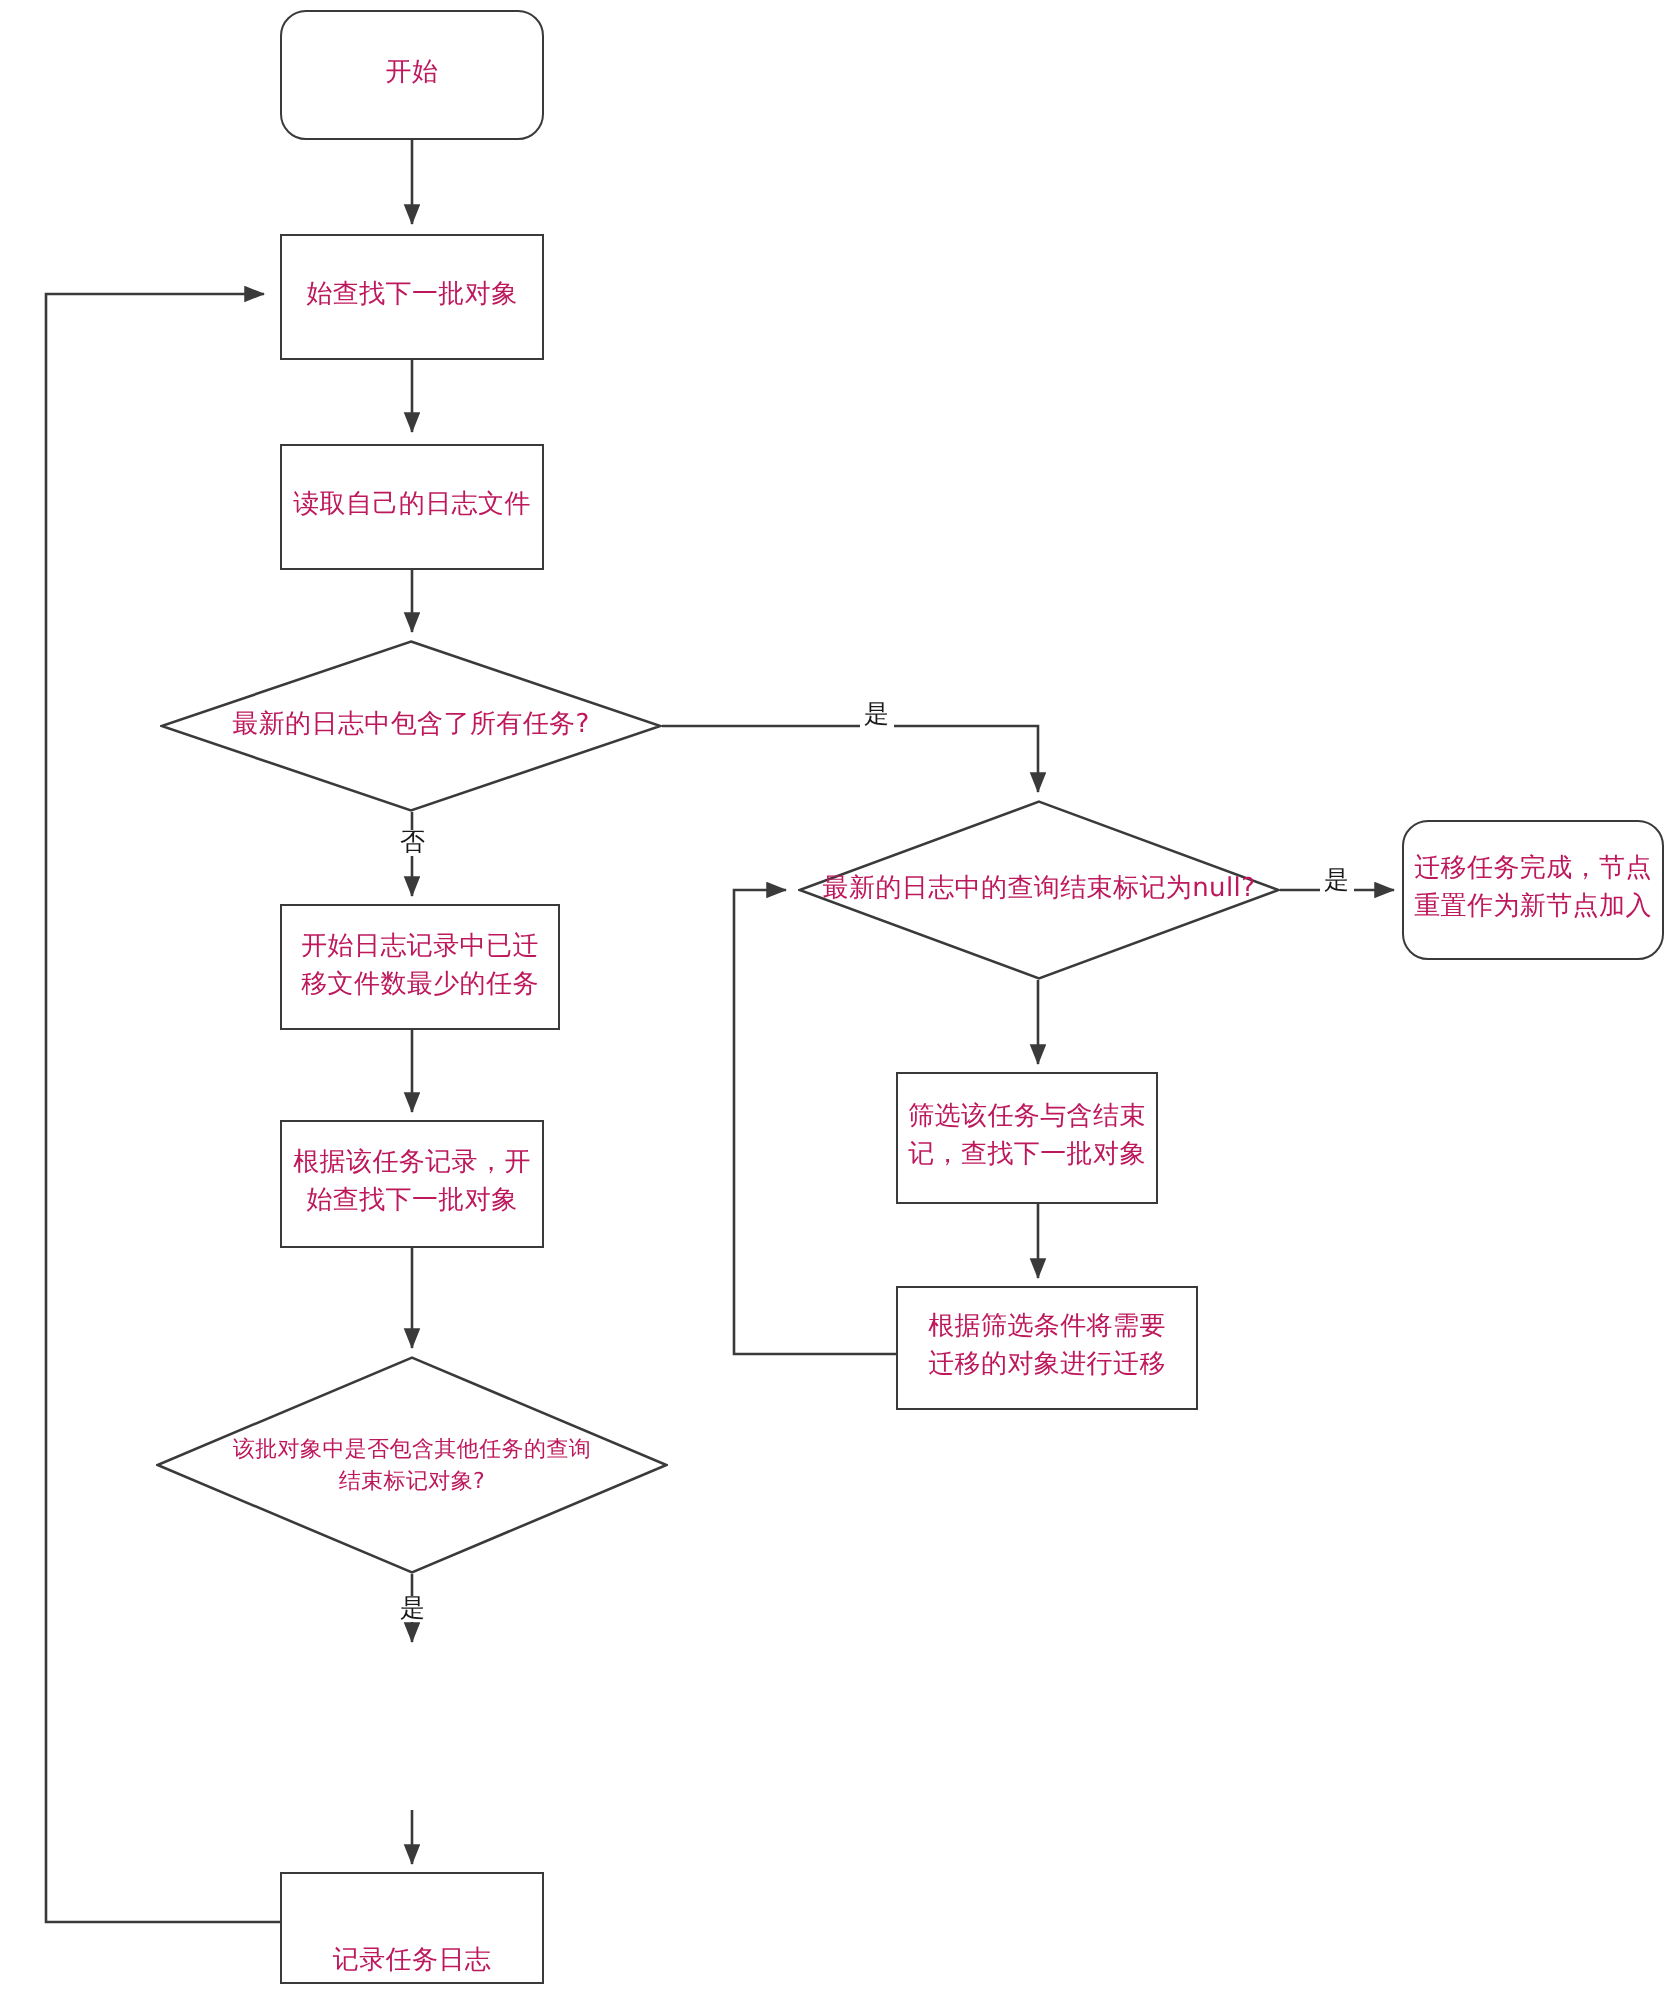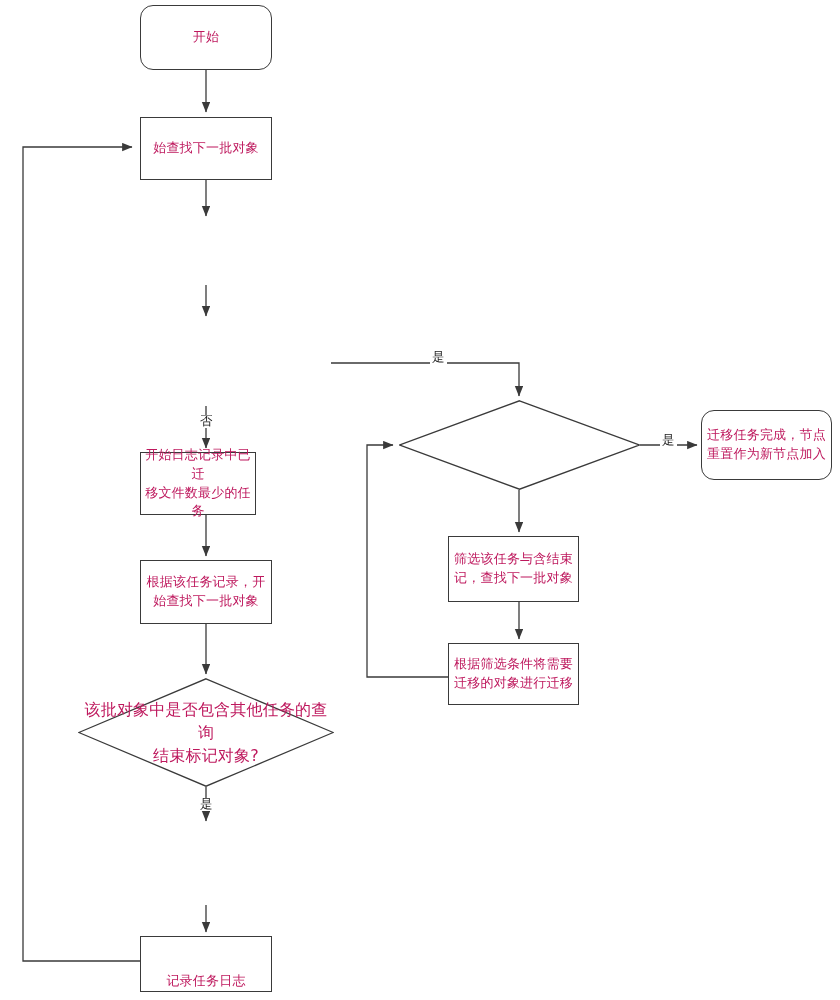--- a/index.html
+++ b/index.html
@@ -116,57 +116,67 @@
   </svg>
 
   <div class="node terminator" style="left:140px; top:5px; width:132px; height:65px;">
     <span>开始</span>
   </div>
 
   <div class="node process" style="left:140px; top:117px; width:132px; height:63px;">
     <span>始查找下一批对象</span>
   </div>
 
+  <div class="node process" style="left:140px; top:222px; width:132px; height:63px;">
+    <span>读取自己的日志文件</span>
+  </div>
 
+  <div class="node decision" style="left:80px; top:320px; width:251px; height:86px;">
+    <svg class="dshape" viewBox="0 0 251 86" preserveAspectRatio="none">
+      <polygon points="125.5,0.8 250.2,43 125.5,85.2 0.8,43" fill="#ffffff" stroke="#3a3a3a" stroke-width="1.3" vector-effect="non-scaling-stroke"></polygon>
+    </svg>
+    <span class="dtext">最新的日志中包含了所有任务?</span>
+  </div>
 
-  <div class="node process" style="left:140px; top:452px; width:116px; height:63px;">
+  <div class="node process" style="left:140px; top:452px; width:140px; height:63px;">
     <span>开始日志记录中已迁
 移文件数最少的任务</span>
   </div>
 
   <div class="node process" style="left:140px; top:560px; width:132px; height:64px;">
     <span>根据该任务记录，开
 始查找下一批对象</span>
   </div>
 
-  <div class="node decision" style="left:78px; top:678px; width:256px; height:109px; font-size:16px;">
+  <div class="node decision" style="left:78px; top:678px; width:256px; height:109px; font-size:11px;">
     <svg class="dshape" viewBox="0 0 256 109" preserveAspectRatio="none">
       <polygon points="128,0.8 255.2,54.5 128,108.2 0.8,54.5" fill="#ffffff" stroke="#3a3a3a" stroke-width="1.3" vector-effect="non-scaling-stroke"></polygon>
     </svg>
     <span class="dtext">该批对象中是否包含其他任务的查询
 结束标记对象?</span>
   </div>
 
 
   <div class="node process" style="left:140px; top:936px; width:132px; height:56px;align-items:flex-end;">
     <span>记录任务日志</span>
   </div>
 
   <div class="node decision" style="left:399px; top:400px; width:241px; height:90px;">
     <svg class="dshape" viewBox="0 0 241 90" preserveAspectRatio="none">
       <polygon points="120.5,0.8 240.2,45 120.5,89.2 0.8,45" fill="#ffffff" stroke="#3a3a3a" stroke-width="1.3" vector-effect="non-scaling-stroke"></polygon>
     </svg>
+    <span class="dtext">最新的日志中的查询结束标记为null?</span>
   </div>
 
   <div class="node process" style="left:448px; top:536px; width:131px; height:66px;">
     <span>筛选该任务与含结束
 记，查找下一批对象</span>
   </div>
 
-  <div class="node process" style="left:448px; top:643px; width:131px; height:62px;">
+  <div class="node process" style="left:448px; top:643px; width:151px; height:62px;">
     <span>根据筛选条件将需要
 迁移的对象进行迁移</span>
   </div>
 
   <div class="node terminator" style="left:701px; top:410px; width:131px; height:70px;text-align:center;">
     <span>迁移任务完成，节点
 重置作为新节点加入</span>
   </div>
 
   <div class="edge-label" style="left:198px; top:415px;">否</div>

